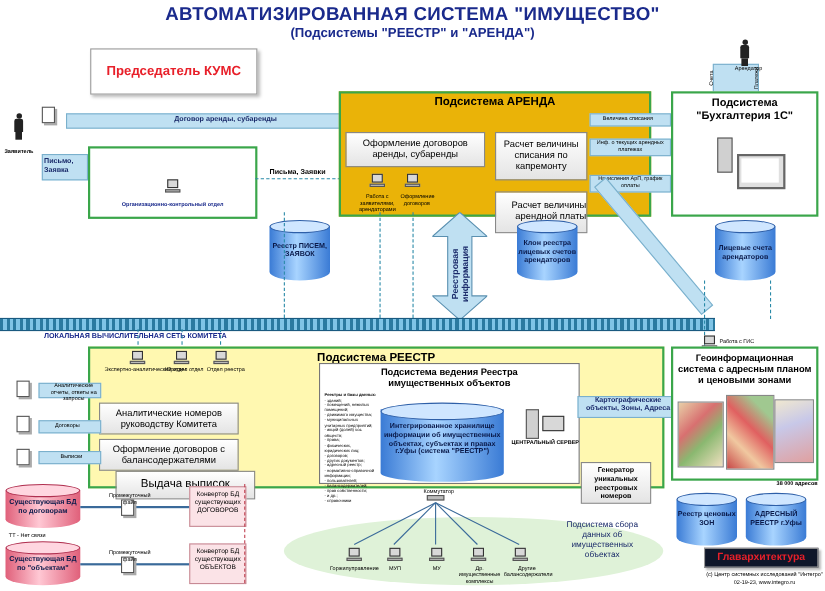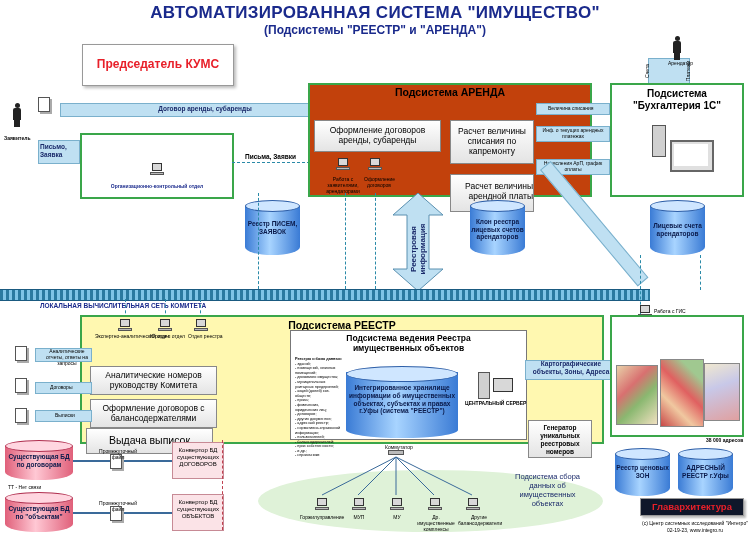--- a/index.html
+++ b/index.html
@@ -65,21 +65,21 @@
 </div>
 <div class="dash-h" style="left:232px;top:162px;width:78px;"></div>
 <div class="abs small" style="left:245px;top:153px;font-weight:bold;">Письма, Заявки</div>
 
 <div class="cyl" style="left:245px;top:200px;width:55px;height:55px;">
   <div class="body"></div>
     <div class="top"></div>
   <div class="lbl" style="top:20px;">Реестр ПИСЕМ, ЗАЯВОК</div>
 </div>
 
-<div class="abs box-green" style="left:308px;top:83px;width:280px;height:110px;background:#c2410c;">
+<div class="abs box-green" style="left:308px;top:83px;width:280px;height:110px;background:#eab308;">
   <div class="hdr" style="font-size:10.5px;margin-top:1px;">Подсистема АРЕНДА</div>
 </div>
 <div class="abs grey" style="left:314px;top:96px;width:125px;height:30px;">
   <div style="text-align:center;font-size:8.5px;line-height:10px;margin-top:4px;">Оформление договоров аренды, субаренды</div>
 </div>
 <div class="pc" style="left:336px;top:158px;">
     <div class="scr"></div>
     <div class="kb"></div>
   </div>
 <div class="pc" style="left:368px;top:158px;">
@@ -167,21 +167,21 @@
 <div class="abs tiny" style="left:95px;top:333px;">Экспертно-аналитический отдел</div>
 <div class="abs tiny" style="left:150px;top:333px;">Юридич. отдел</div>
 <div class="abs tiny" style="left:188px;top:333px;">Отдел реестра</div>
 
 <div class="abs grey" style="left:90px;top:342px;width:125px;height:27px;">
   <div style="text-align:center;font-size:8.5px;line-height:10px;margin-top:3px;">Аналитические номеров руководству Комитета</div>
 </div>
 <div class="abs grey" style="left:90px;top:375px;width:125px;height:27px;">
   <div style="text-align:center;font-size:8.5px;line-height:10px;margin-top:3px;">Оформление договоров с балансодержателями</div>
 </div>
-<div class="abs grey" style="left:86px;top:404px;width:125px;height:24px;">
+<div class="abs grey" style="left:105px;top:404px;width:125px;height:24px;">
   <div style="text-align:center;font-size:10.5px;margin-top:5px;">Выдача выписок</div>
 </div>
 
 <div class="abs arrow-band" style="left:35px;top:348px;width:55px;height:12px;"></div>
 <div class="abs tiny" style="left:45px;top:348px;width:44px;text-align:center;">Аналитические отчеты, ответы на запросы</div>
 <div class="abs arrow-band" style="left:35px;top:382px;width:55px;height:10px;"></div>
 <div class="abs tiny" style="left:50px;top:384px;">Договоры</div>
 <div class="abs arrow-band" style="left:35px;top:410px;width:55px;height:10px;"></div>
 <div class="abs tiny" style="left:55px;top:412px;">Выписки</div>
 <div class="doc" style="left:15px;top:346px;"></div>
@@ -226,20 +226,21 @@
 <div class="abs grey" style="left:528px;top:396px;width:62px;height:36px;">
   <div style="text-align:center;font-size:6.5px;line-height:8px;font-weight:bold;margin-top:3px;">Генератор уникальных реестровых номеров</div>
 </div>
 
 <div class="pc" style="left:638px;top:305px;">
     <div class="scr"></div>
     <div class="kb"></div>
   </div>
 <div class="abs tiny" style="left:654px;top:308px;">Работа с ГИС</div>
 <div class="abs box-green" style="left:610px;top:315px;width:130px;height:118px;">
+  <div class="hdr" style="font-size:8.5px;line-height:10px;margin:3px 4px 0;">Геоинформационная система с адресным планом и ценовыми зонами</div>
   <div class="abs" style="left:4px;top:48px;width:40px;height:58px;background:linear-gradient(135deg,#e8d0a8,#d87070 35%,#8ab870 60%,#f0e0c0);border:1px solid #888;"></div>
   <div class="abs" style="left:48px;top:42px;width:42px;height:66px;background:linear-gradient(45deg,#c84848,#f0c8a0 30%,#e06060 55%,#a0c890 80%);border:1px solid #888;"></div>
   <div class="abs" style="left:92px;top:46px;width:34px;height:56px;background:linear-gradient(160deg,#f0e8d0,#c8c8e8 40%,#e0a0a0);border:1px solid #888;"></div>
 </div>
 <div class="abs tiny" style="left:706px;top:437px;font-weight:bold;">38 000 адресов</div>
 <div class="cyl" style="left:615px;top:448px;width:55px;height:48px;">
   <div class="body"></div>
     <div class="top"></div>
   <div class="lbl" style="top:16px;">Реестр ценовых ЗОН</div>
 </div>

